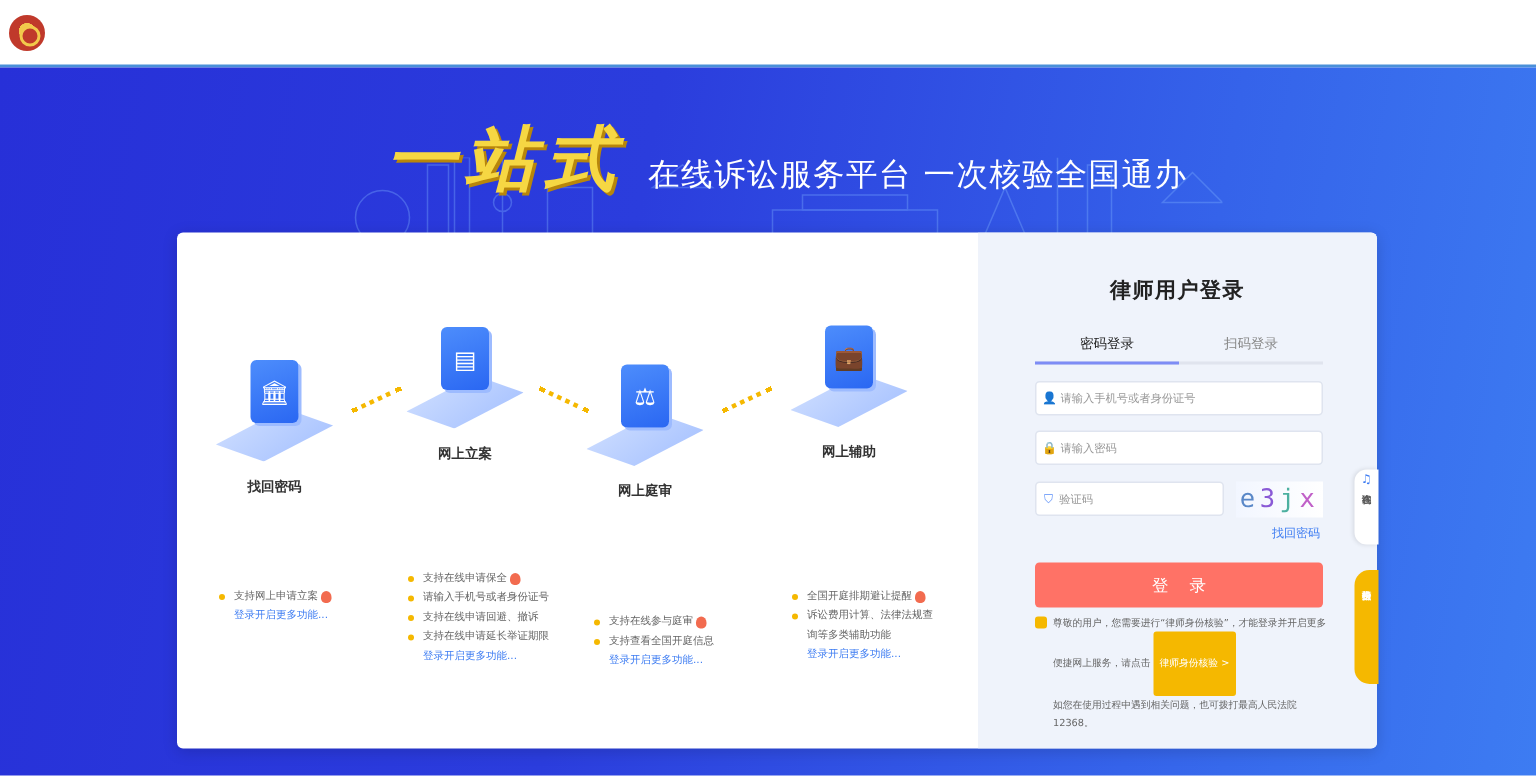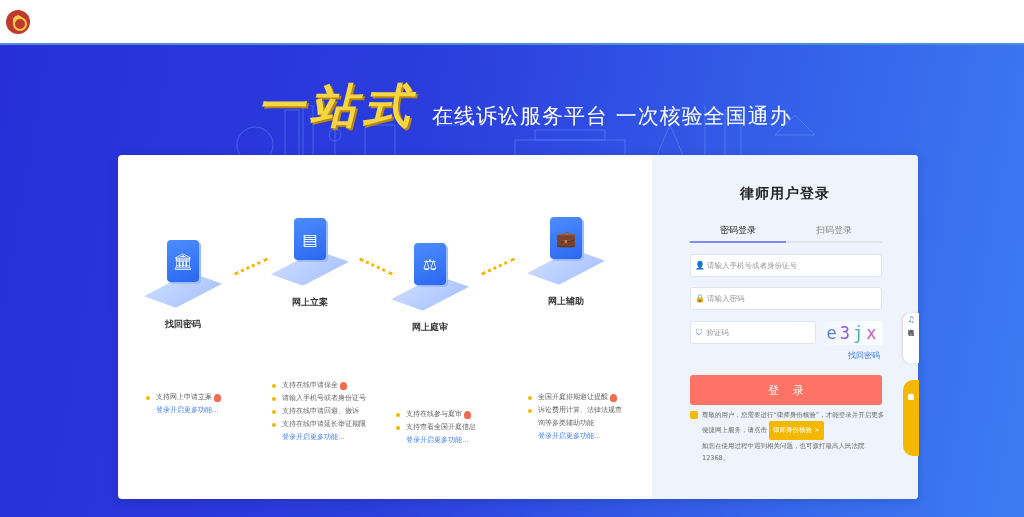--- a/index.html
+++ b/index.html
@@ -40,21 +40,21 @@
   .field .ic { width: 9px; height: 9px; color: #5b8ff9; font-size: 8px; line-height: 9px; text-align: center; margin-right: 3px; }
   .field input { border: none; outline: none; background: transparent; font-size: 7.5px; color: #333; width: 100%; font-family: "DejaVu Sans", sans-serif; }
   .field input::placeholder { color: #999; }
   .captcha { position: absolute; left: 172px; top: 166px; width: 58px; height: 24px; background: linear-gradient(90deg, #f2f6ff, #fff); display: flex; align-items: center; justify-content: center; font-size: 17px; letter-spacing: 3px; font-family: "DejaVu Sans Mono", monospace; cursor: pointer; }
   .captcha .c1 { color: #5a88c8; } .captcha .c2 { color: #8a5ad6; } .captcha .c3 { color: #4cb0a0; } .captcha .c4 { color: #c060c8; }
   .forgot { position: absolute; right: 38px; top: 195px; font-size: 8px; color: #3d7cf2; cursor: pointer; }
   .login-btn { position: absolute; left: 38px; top: 220px; width: 192px; height: 30px; background: #ff7266; border: none; border-radius: 3px; color: #fff; font-size: 11px; letter-spacing: 14px; text-indent: 14px; cursor: pointer; font-family: "DejaVu Sans", sans-serif; }
   .notice { position: absolute; left: 38px; top: 254px; width: 196px; font-size: 6.5px; color: #666; line-height: 12px; }
   .notice .bulb { position: absolute; left: 0; top: 2px; width: 8px; height: 8px; background: #f5b800; border-radius: 2px; }
   .notice .txt { padding-left: 12px; }
-  .notice .verify { display: inline-block; background: #f5b800; color: #fff; padding: 4px 4px; border-radius: 2px; line-height: 11px; cursor: pointer; }
+  .notice .verify { display: inline-block; background: #f5b800; color: #fff; padding: 16px 4px; border-radius: 2px; line-height: 11px; cursor: pointer; }
 
   .side-consult { position: absolute; left: 903px; top: 313px; width: 16px; height: 50px; background: #fff; border-radius: 8px 0 0 8px; font-size: 6.5px; color: #555; text-align: center; line-height: 8px; padding-top: 3px; cursor: pointer; box-shadow: -1px 0 3px rgba(0,0,0,0.1); }
   .side-consult .hs { color: #3d7cf2; font-size: 8px; }
   .side-guide { position: absolute; left: 903px; top: 380px; width: 16px; height: 76px; background: #f5b800; border-radius: 10px 0 0 10px; font-size: 6.5px; color: #fff; text-align: center; line-height: 8px; padding-top: 8px; cursor: pointer; }
   .footer-text { position: absolute; left: 340px; top: 462px; width: 360px; height: 6px; color: rgba(255,255,255,0.5); font-size: 7px; overflow: hidden; }
 </style>
 </head>
 <body>
 
 <div class="topbar">

